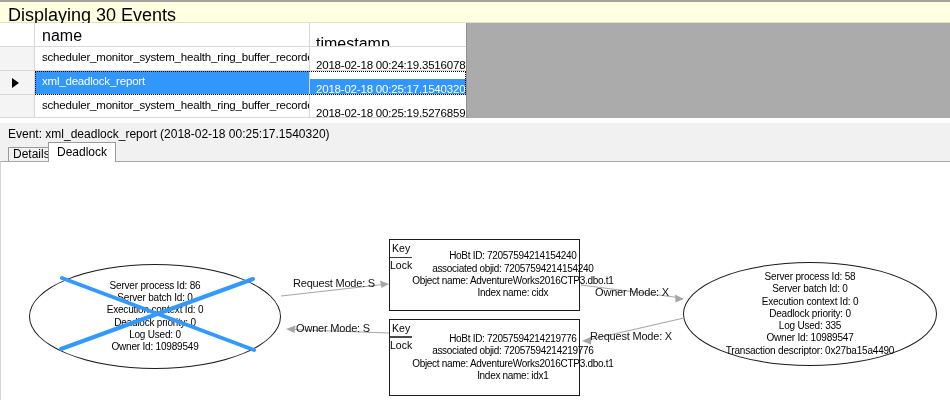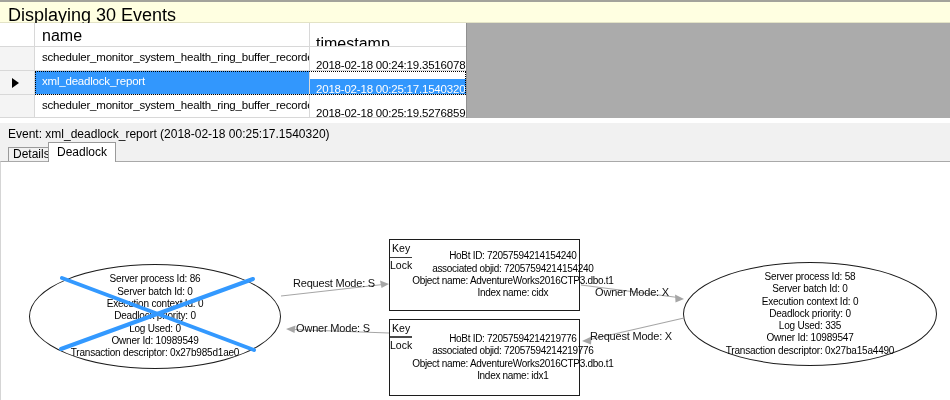--- a/index.html
+++ b/index.html
@@ -134,21 +134,20 @@
 
   <div class="pane"></div>
 
   <div class="node ellipse ell-left">
     <div class="nline">Server process Id: 86</div>
     <div class="nline">Server batch Id: 0</div>
     <div class="nline">Execution context Id: 0</div>
     <div class="nline">Deadlock priority: 0</div>
     <div class="nline">Log Used: 0</div>
     <div class="nline">Owner Id: 10989549</div>
-    <div class="nline">Transaction descriptor: 0x27b985d1ae0</div>
   </div>
 
   <div class="node ellipse ell-right">
     <div class="nline">Server process Id: 58</div>
     <div class="nline">Server batch Id: 0</div>
     <div class="nline">Execution context Id: 0</div>
     <div class="nline">Deadlock priority: 0</div>
     <div class="nline">Log Used: 335</div>
     <div class="nline">Owner Id: 10989547</div>
     <div class="nline">Transaction descriptor: 0x27ba15a4490</div>

